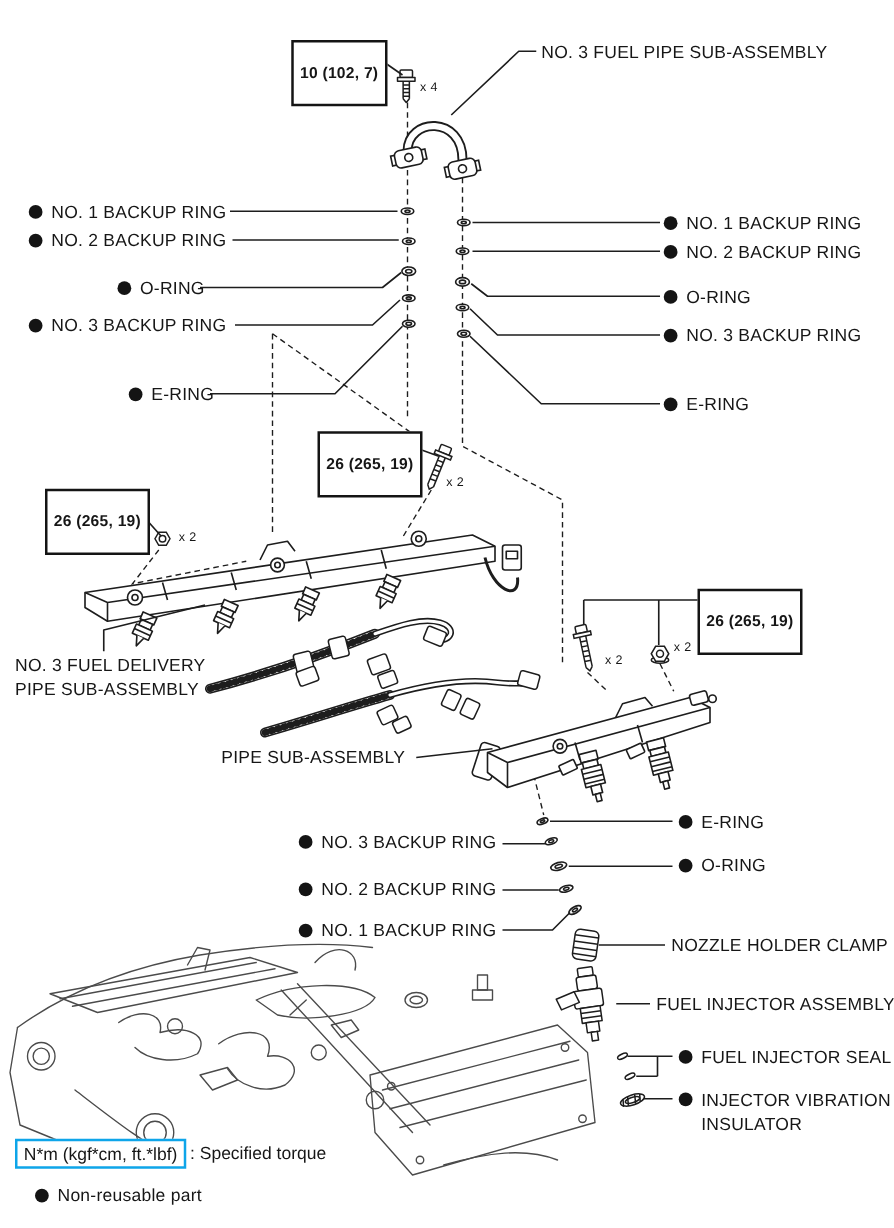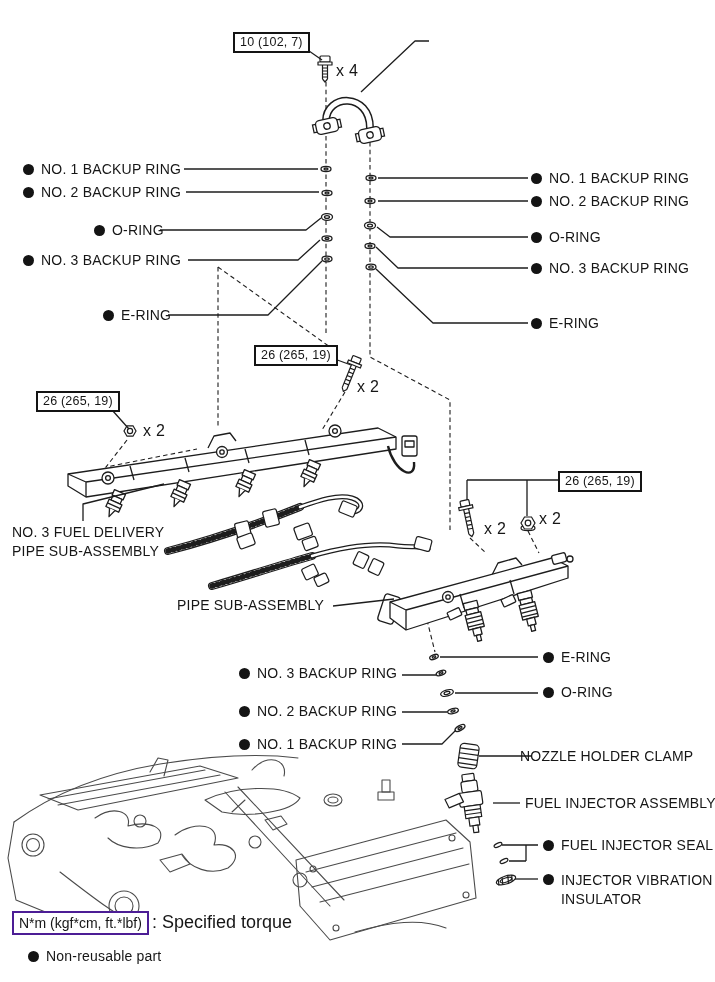--- a/index.html
+++ b/index.html
@@ -3,26 +3,26 @@
 <meta charset="utf-8">
 <style>
   html,body{margin:0;padding:0;background:#ffffff;}
   .stage{position:relative;width:715px;height:982px;background:#fff;overflow:hidden;
          font-family:"Liberation Sans",sans-serif;color:#161616;}
   .stage svg{position:absolute;left:0;top:0;}
   .lbl{position:absolute;display:flex;align-items:flex-start;gap:7px;white-space:nowrap;
        font-size:14px;line-height:17px;letter-spacing:.2px;color:#161616;}
   .lbl .txt{display:block;}
   .bdot{flex:0 0 auto;width:11px;height:11px;border-radius:50%;background:#141414;margin-top:3px;}
-  .tbox{position:absolute;border:2px solid #141414;background:#fff;padding:0 5px;
-        font-size:12.5px;line-height:17px;font-weight:normal;letter-spacing:.2px;white-space:nowrap;}
-  .qty{position:absolute;font-size:16px;line-height:16px;letter-spacing:.3px;white-space:nowrap;}
-  .legend-box{position:absolute;border:2px solid #4c1d95;background:#fff;padding:1px 5px;
+  .tbox{position:absolute;border:2px solid #141414;background:#fff;padding:16px 5px;
+        font-size:12.5px;line-height:17px;font-weight:bold;letter-spacing:.2px;white-space:nowrap;}
+  .qty{position:absolute;font-size:10px;line-height:16px;letter-spacing:.3px;white-space:nowrap;}
+  .legend-box{position:absolute;border:2px solid #0ea5e9;background:#fff;padding:1px 5px;
         font-size:14px;line-height:18px;white-space:nowrap;}
-  .legend-txt{position:absolute;font-size:18px;line-height:18px;white-space:nowrap;}
+  .legend-txt{position:absolute;font-size:14px;line-height:18px;white-space:nowrap;}
 </style>
 </head>
 <body>
 
 <div class="stage">
 
 <svg width="715" height="982" viewBox="0 0 715 982">
 
   <g stroke="#4b4b4b" stroke-width="1.1" fill="none" stroke-linejoin="round" stroke-linecap="round">
     <path d="M14,822 C50,796 95,775 160,764 C210,756 258,753 298,758"></path>
@@ -341,20 +341,23 @@
   <div class="tbox" style="left:233px;top:32px">10 (102, 7)</div>
   <div class="qty" style="left:336px;top:63px">x 4</div>
   <div class="tbox" style="left:36px;top:391px">26 (265, 19)</div>
   <div class="qty" style="left:143px;top:423px">x 2</div>
   <div class="tbox" style="left:254px;top:345px">26 (265, 19)</div>
   <div class="qty" style="left:357px;top:379px">x 2</div>
   <div class="tbox" style="left:558px;top:471px">26 (265, 19)</div>
   <div class="qty" style="left:484px;top:521px">x 2</div>
   <div class="qty" style="left:539px;top:511px">x 2</div>
 
+  <div class="lbl" style="left:433px;top:33px">
+    <span class="txt">NO. 3 FUEL PIPE SUB-ASSEMBLY</span>
+    </div>
 
   <div class="lbl" style="left:23px;top:161px">
     <span class="bdot"></span>
     <span class="txt">NO. 1 BACKUP RING</span>
     </div>
   <div class="lbl" style="left:23px;top:184px">
     <span class="bdot"></span>
     <span class="txt">NO. 2 BACKUP RING</span>
     </div>
   <div class="lbl" style="left:94px;top:222px">
@@ -419,21 +422,21 @@
 
   <div class="lbl" style="left:543px;top:649px">
     <span class="bdot"></span>
     <span class="txt">E-RING</span>
     </div>
   <div class="lbl" style="left:543px;top:684px">
     <span class="bdot"></span>
     <span class="txt">O-RING</span>
     </div>
 
-  <div class="lbl" style="left:520px;top:748px">
+  <div class="lbl" style="left:537px;top:748px">
     <span class="txt">NOZZLE HOLDER CLAMP</span>
     </div>
   <div class="lbl" style="left:525px;top:795px">
     <span class="txt">FUEL INJECTOR ASSEMBLY</span>
     </div>
   <div class="lbl" style="left:543px;top:871px;line-height:19px">
     <span class="bdot"></span>
     <span class="txt">
         <span style="display:block">INJECTOR VIBRATION</span>
         <span style="display:block">INSULATOR</span>

